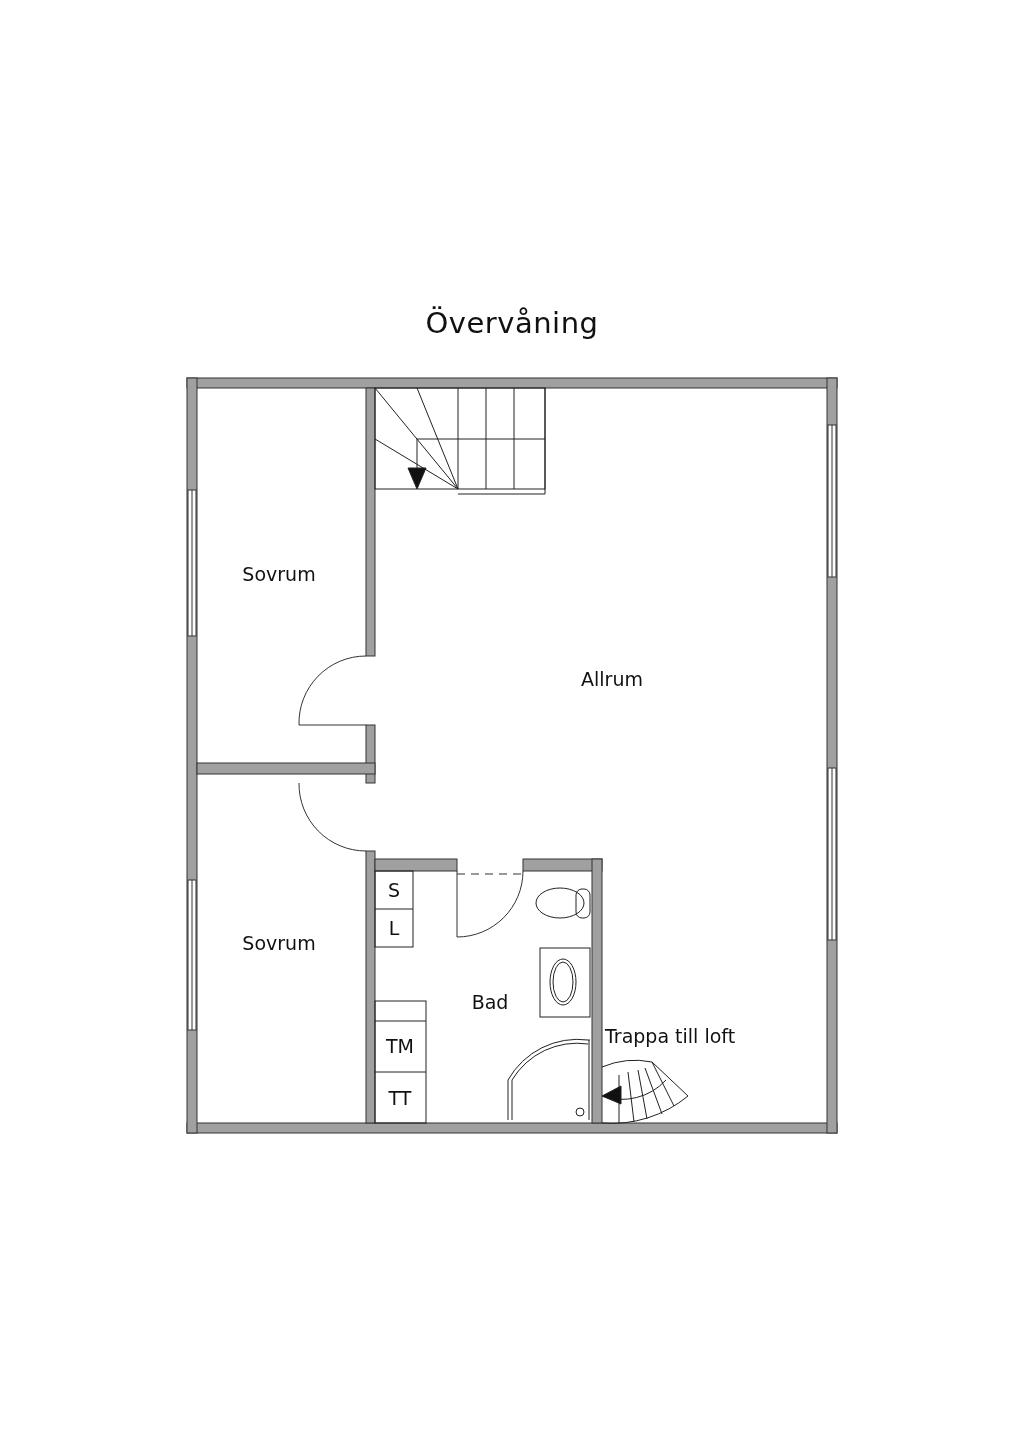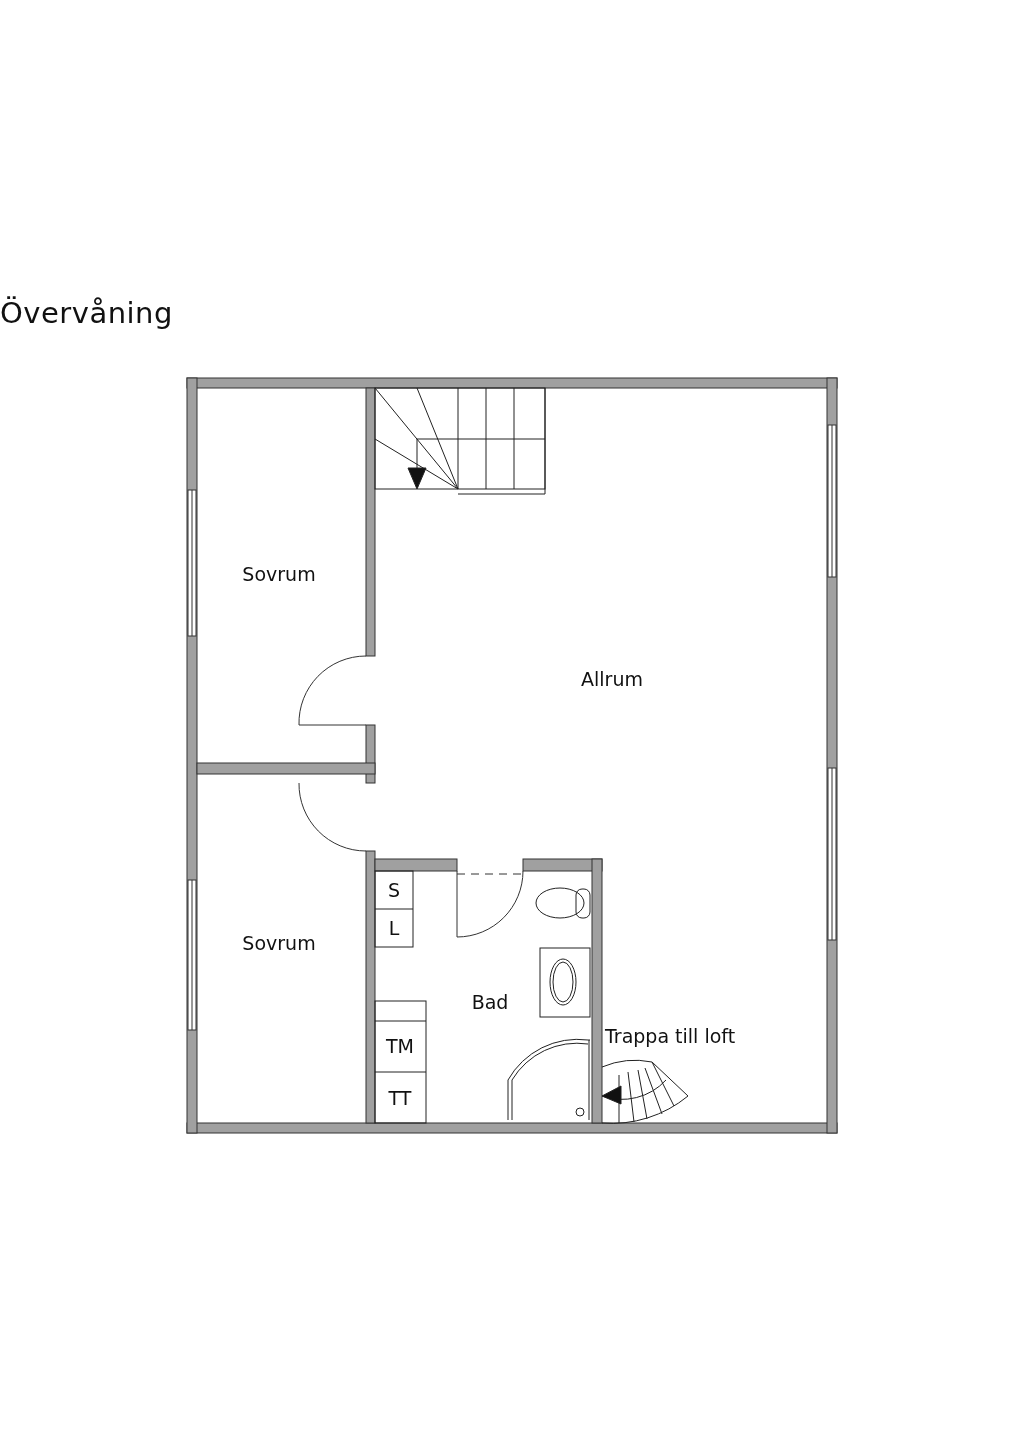--- a/index.html
+++ b/index.html
@@ -1,17 +1,17 @@
 <!DOCTYPE html>
 <html><head>
 <meta charset="utf-8">
 <style>
   html, body { margin:0; padding:0; background:#ffffff; }
   body { width:1024px; height:1448px; position:relative; overflow:hidden; font-family:"DejaVu Sans", sans-serif; }
-  .title { position:absolute; left:0; width:1024px; top:296px; font-size:29px; color:#111; letter-spacing:0.5px; }
+  .title { position:absolute; left:0; width:1024px; top:306px; text-align:center; font-size:29px; color:#111; letter-spacing:0.5px; }
   svg { position:absolute; left:0; top:0; }
   .lbl { font-family:"DejaVu Sans", sans-serif; font-size:19px; fill:#111; }
   .small { font-family:"DejaVu Sans", sans-serif; font-size:19px; fill:#111; }
 </style>
 </head>
 <body>
 
 <div class="title">Övervåning</div>
 
 <svg width="1024" height="1448" viewBox="0 0 1024 1448">

